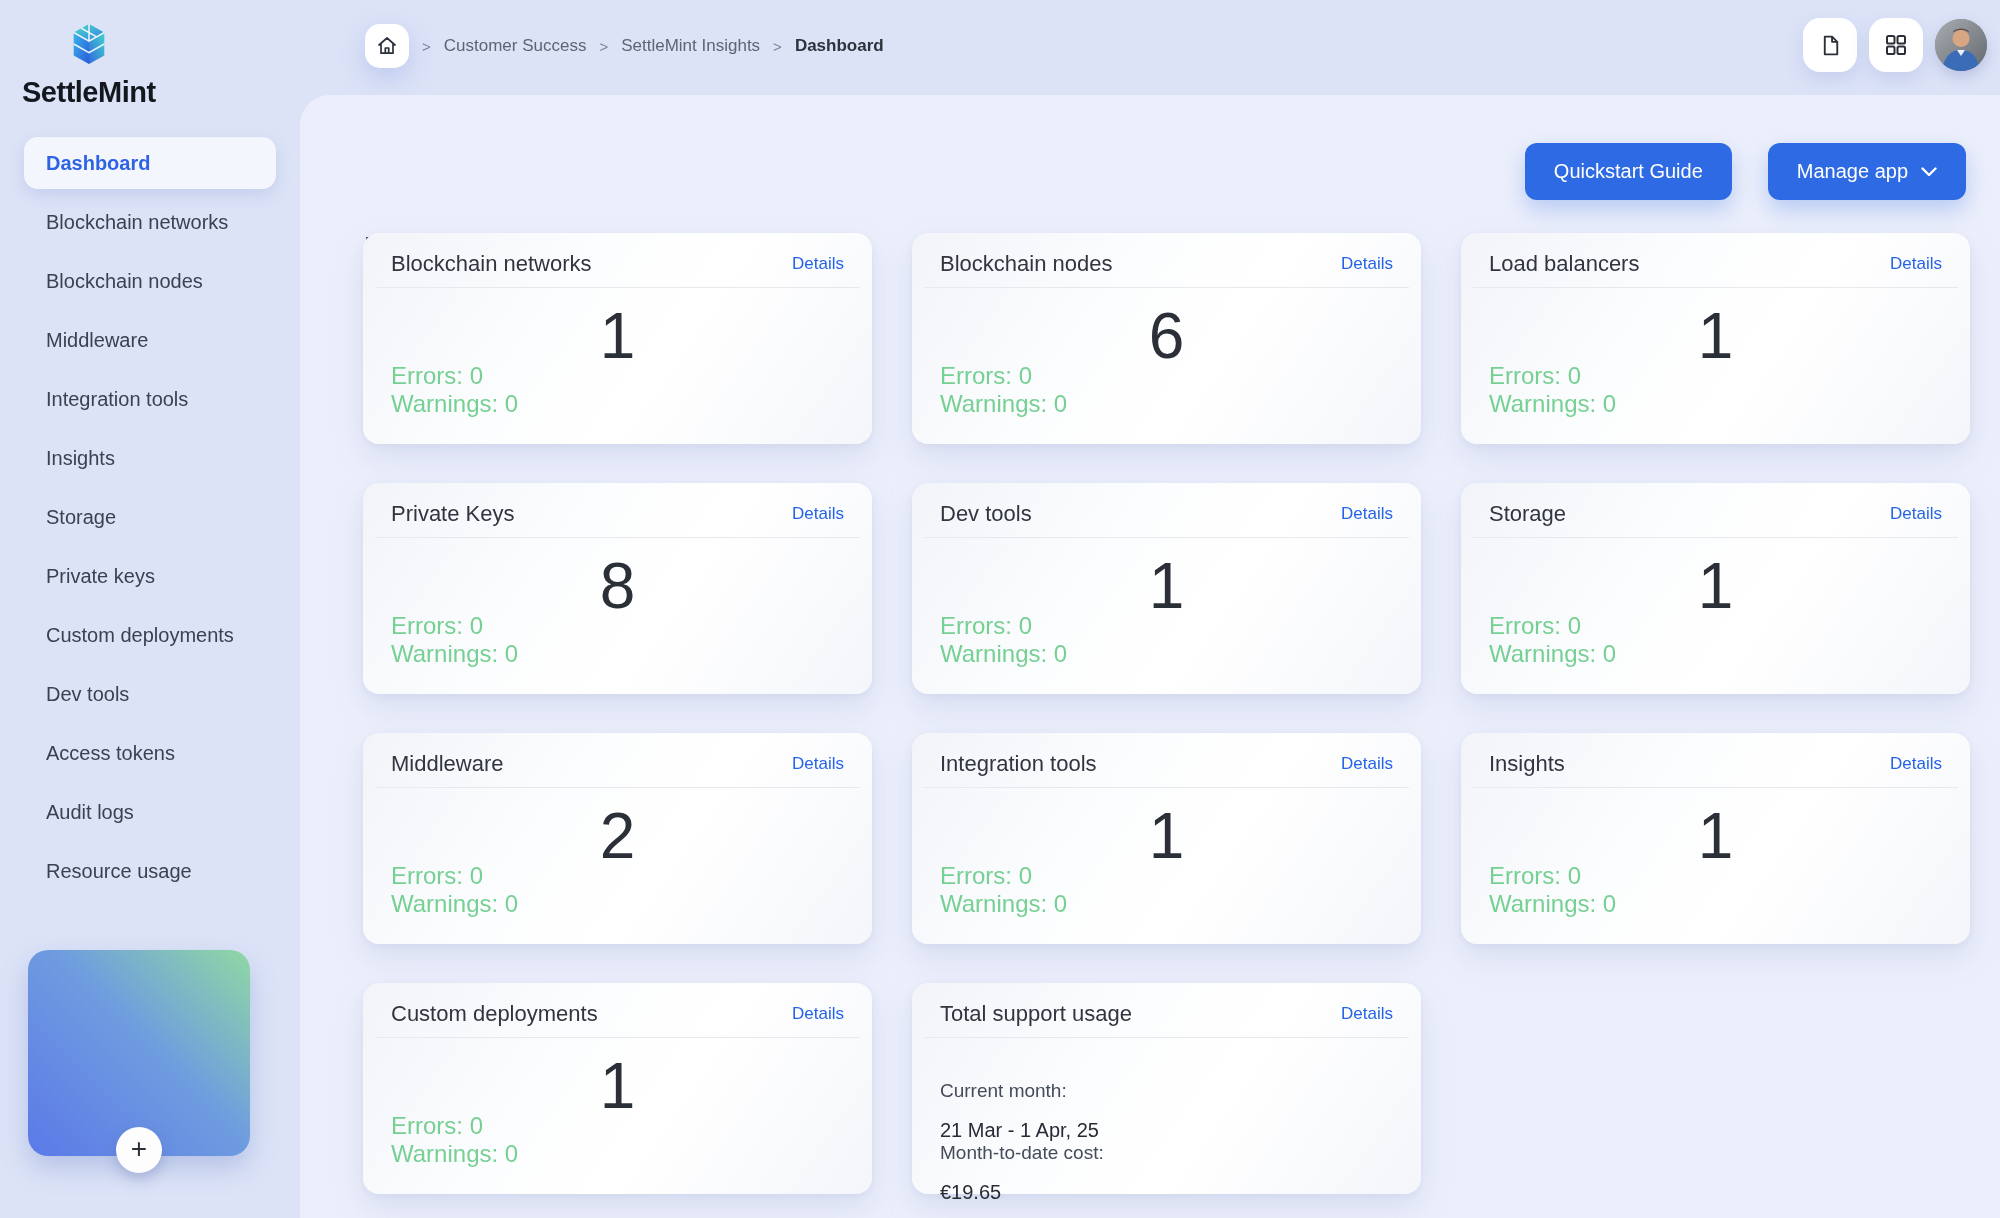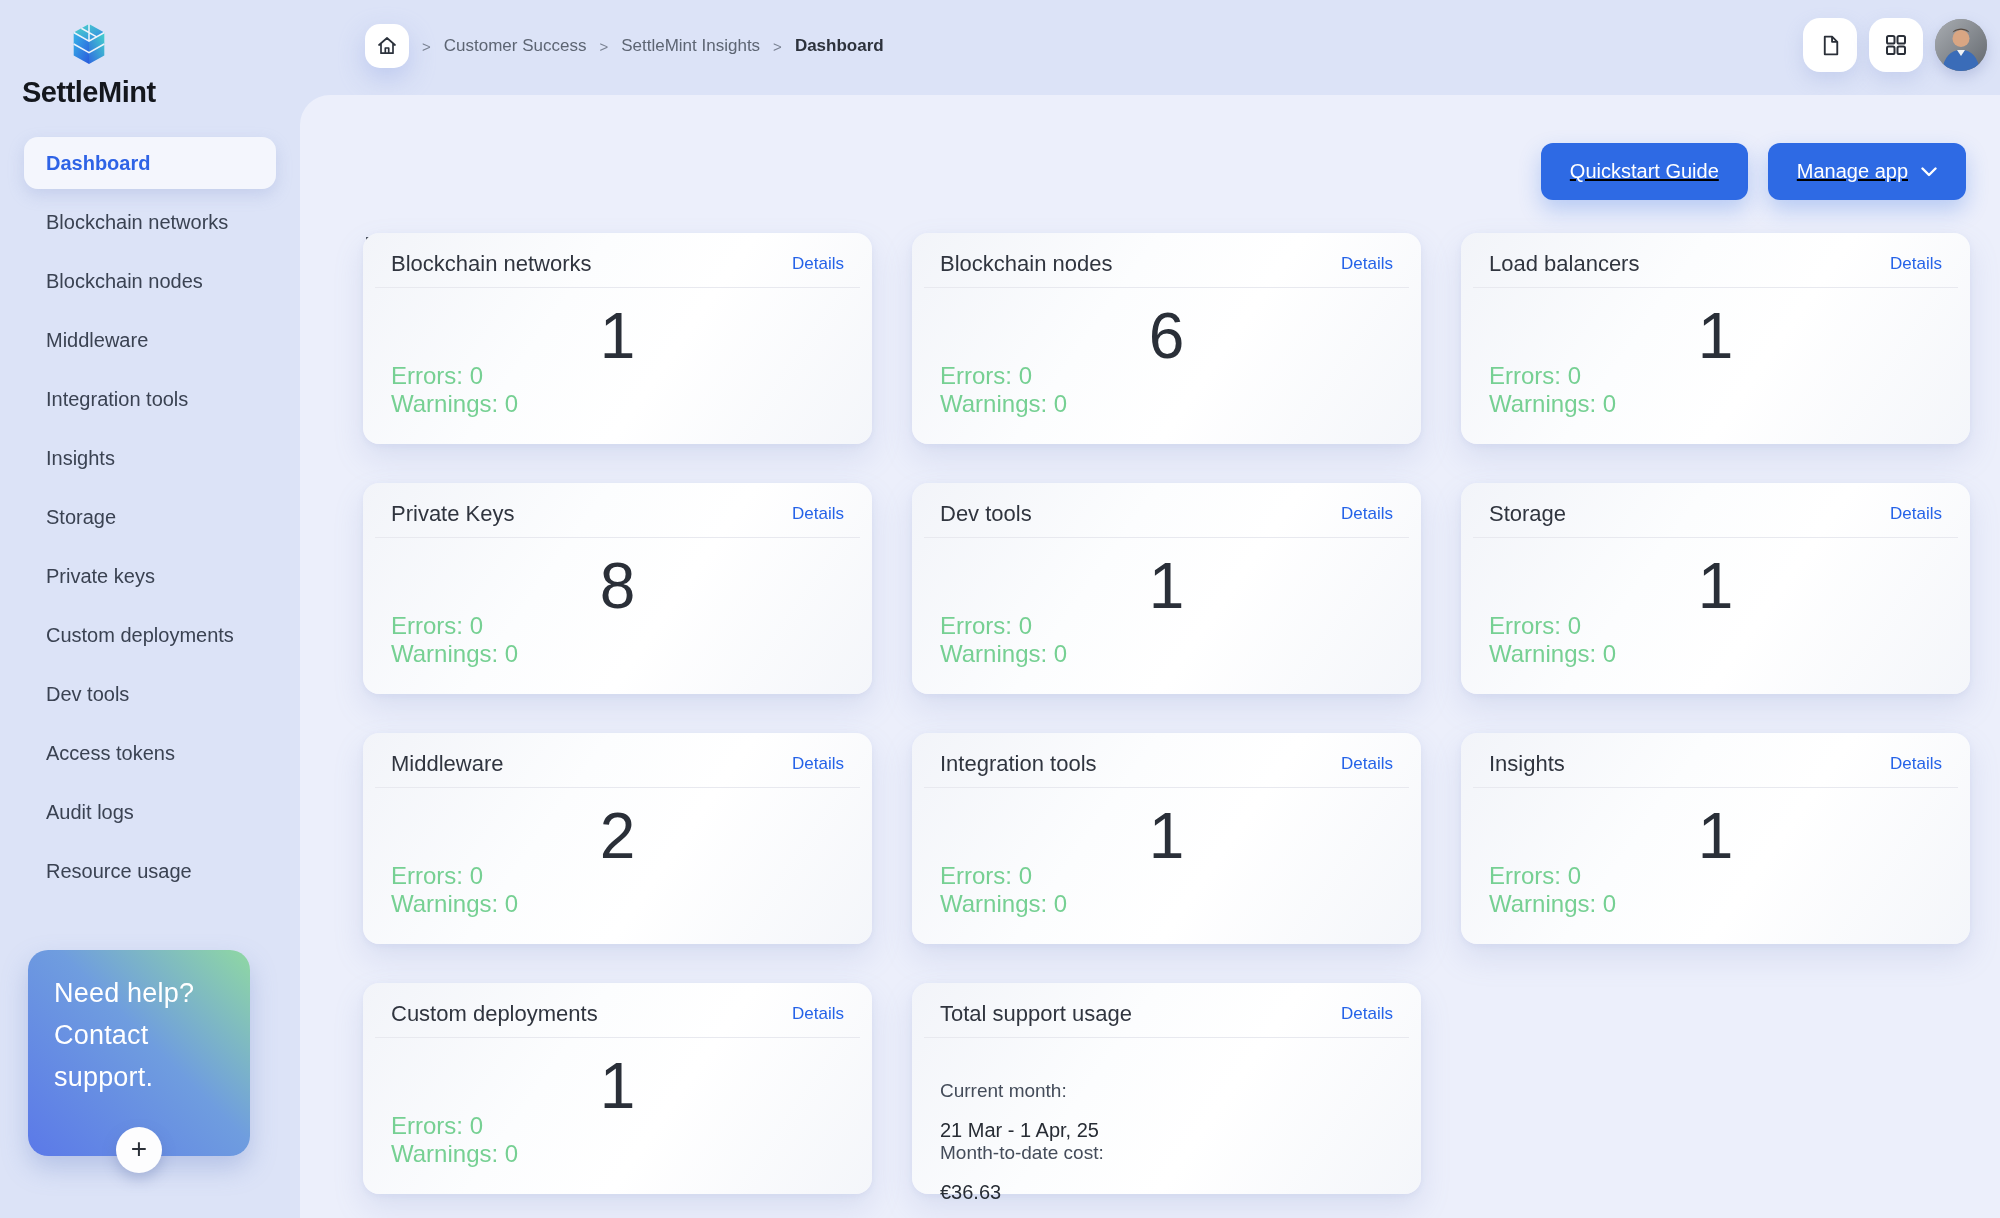--- a/index.html
+++ b/index.html
@@ -63,21 +63,21 @@
   .help-plus span{font-size:28px;font-weight:400;color:#2b3038;line-height:1;margin-top:-2px;}
   
   .panel{
     position:absolute;left:300px;top:95px;width:1700px;height:1123px;
     background:#eceffb;border-top-left-radius:30px;
   }
   .page-title{
     position:absolute;left:63px;top:135px;margin:0;
     font-size:38px;font-weight:500;color:#363c48;letter-spacing:-0.3px;
   }
-  .actions{position:absolute;top:48px;right:34px;display:flex;gap:20px;text-decoration:underline;}
+  .actions{position:absolute;top:48px;right:34px;display:flex;gap:36px;}
   .btn{
     height:57px;border:none;border-radius:12px;background:#2e6ae4;color:#ffffff;
     font-family:"Liberation Sans", sans-serif;font-size:20px;font-weight:500;
     padding:0 29px;cursor:pointer;display:flex;align-items:center;gap:13px;
     box-shadow:0 10px 22px rgba(46,106,228,.28);
   }
   
   .cards{
     position:absolute;left:63px;top:138px;width:1607px;
     display:grid;grid-template-columns:repeat(3,509px);gap:39px 40px;
@@ -225,21 +225,20 @@
   </div>
     <div class="sb-item">
     <span class="sb-label">Audit logs</span>
   </div>
     <div class="sb-item">
     <span class="sb-label">Resource usage</span>
   </div>
   </nav>
 
 <div class="help-card">
-  <p class="help-text">Need help? Contact support.</p>
   <button class="help-plus">
     <span>+</span>
   </button>
 </div>
 
 <main class="panel">
   <h1 class="page-title">Dashboard</h1>
 
   <div class="actions">
     <button class="btn">Quickstart Guide</button>
@@ -368,18 +367,18 @@
         <span class="card-title">Total support usage</span>
         <a class="card-details">Details</a>
       </div>
       <div class="usage-body">
         <div class="usage-col">
           <div class="usage-label">Current month:</div>
           <div class="usage-value">21 Mar - 1 Apr, 25</div>
         </div>
         <div class="usage-col">
           <div class="usage-label">Month-to-date cost:</div>
-          <div class="usage-value">€36.63</div>
+          <div class="usage-value">€19.65</div>
         </div>
       </div>
     </div>
   </section>
 </main>
 
 </body></html>

